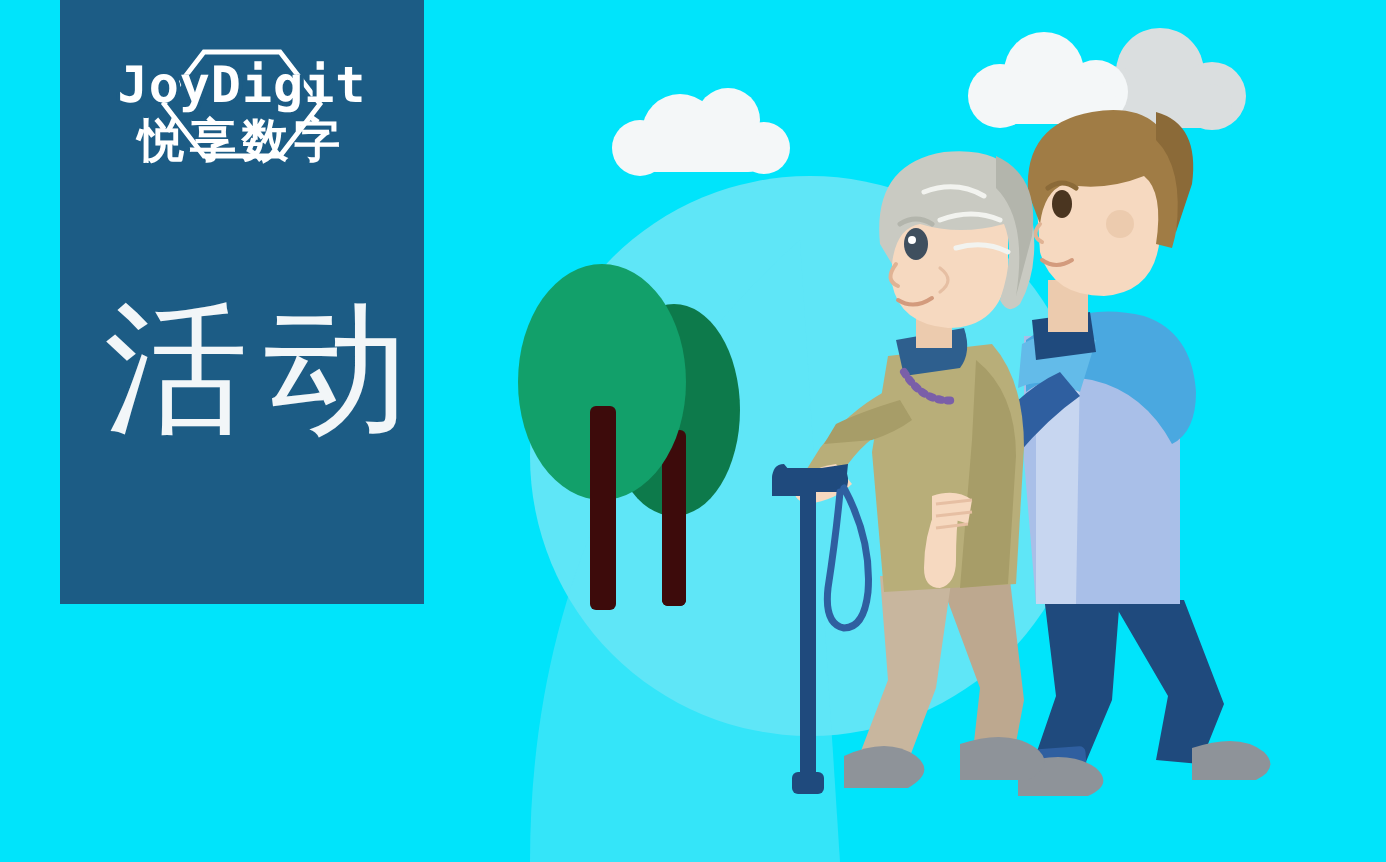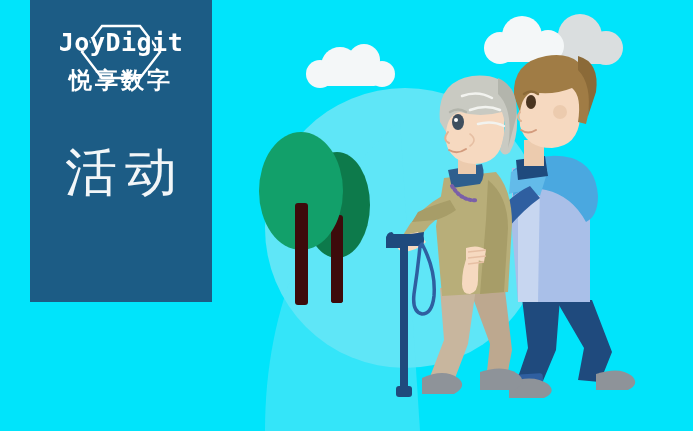--- a/index.html
+++ b/index.html
@@ -49,36 +49,36 @@
     font-family: "DejaVu Sans Mono", "Liberation Mono", monospace;
     font-size: 25px;
     font-weight: bold;
     letter-spacing: 0.5px;
     line-height: 1;
     z-index: 3;
     padding: 0 2px;
     text-shadow: 2px 0 0 #1c5c85, -2px 0 0 #1c5c85;
   }
   #logo-sub {
-    margin-top: 14px;
+    margin-top: 4px;
     color: #ffffff;
     font-size: 23px;
     font-weight: bold;
     letter-spacing: 3px;
     line-height: 1;
     font-family: "DejaVu Sans", "Liberation Sans", sans-serif;
   }
   #poster-title {
     position: absolute;
     left: 0;
     top: 142px;
     width: 182px;
-    text-align: center;
+    text-align: right;
     color: #f2f6f8;
-    font-size: 52px;
+    font-size: 72px;
     font-weight: normal;
     line-height: 1.18;
     letter-spacing: 8px;
     text-indent: 8px;
     font-family: "DejaVu Sans", "Liberation Sans", sans-serif;
   }
   #poster-title .tline { display: block; }
 
   
   #scene { z-index: 10; }

